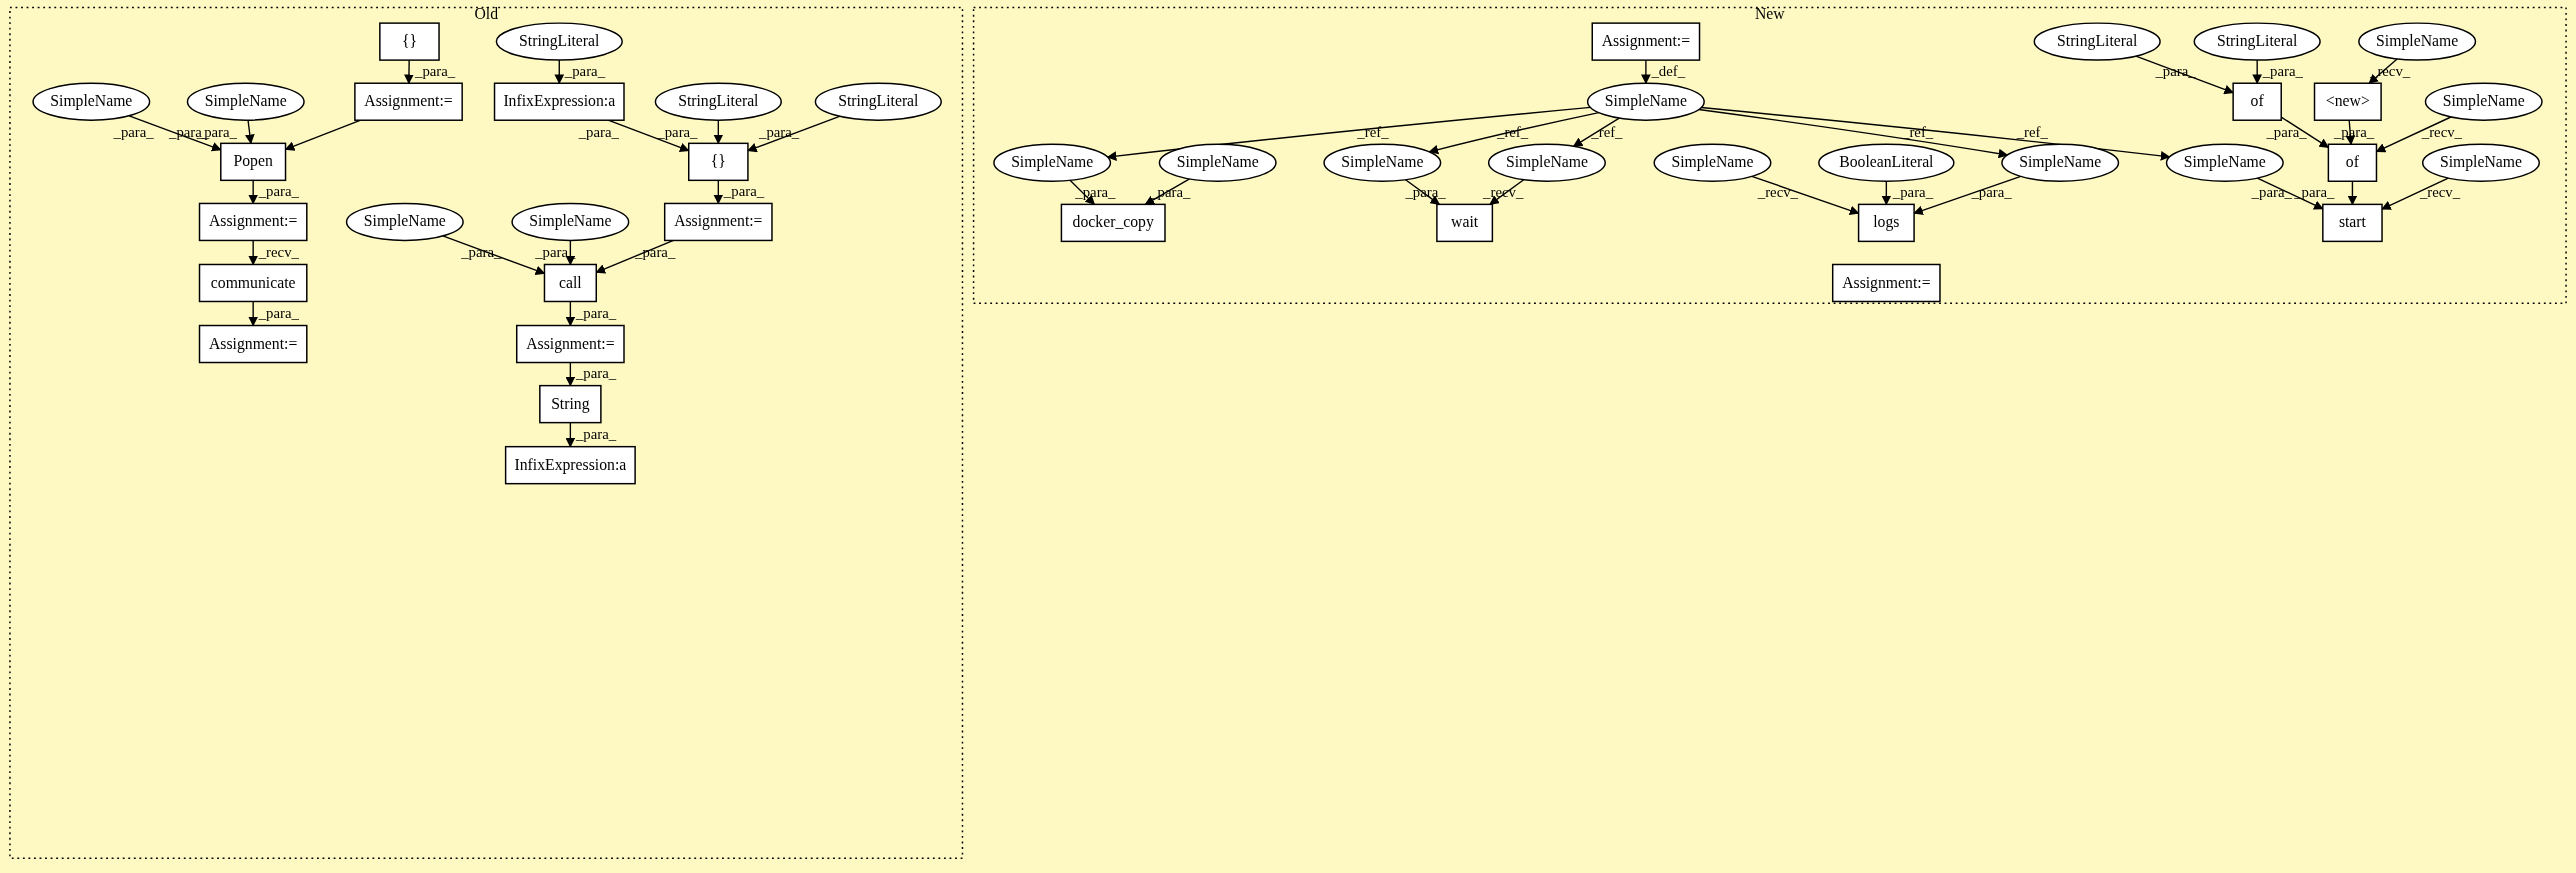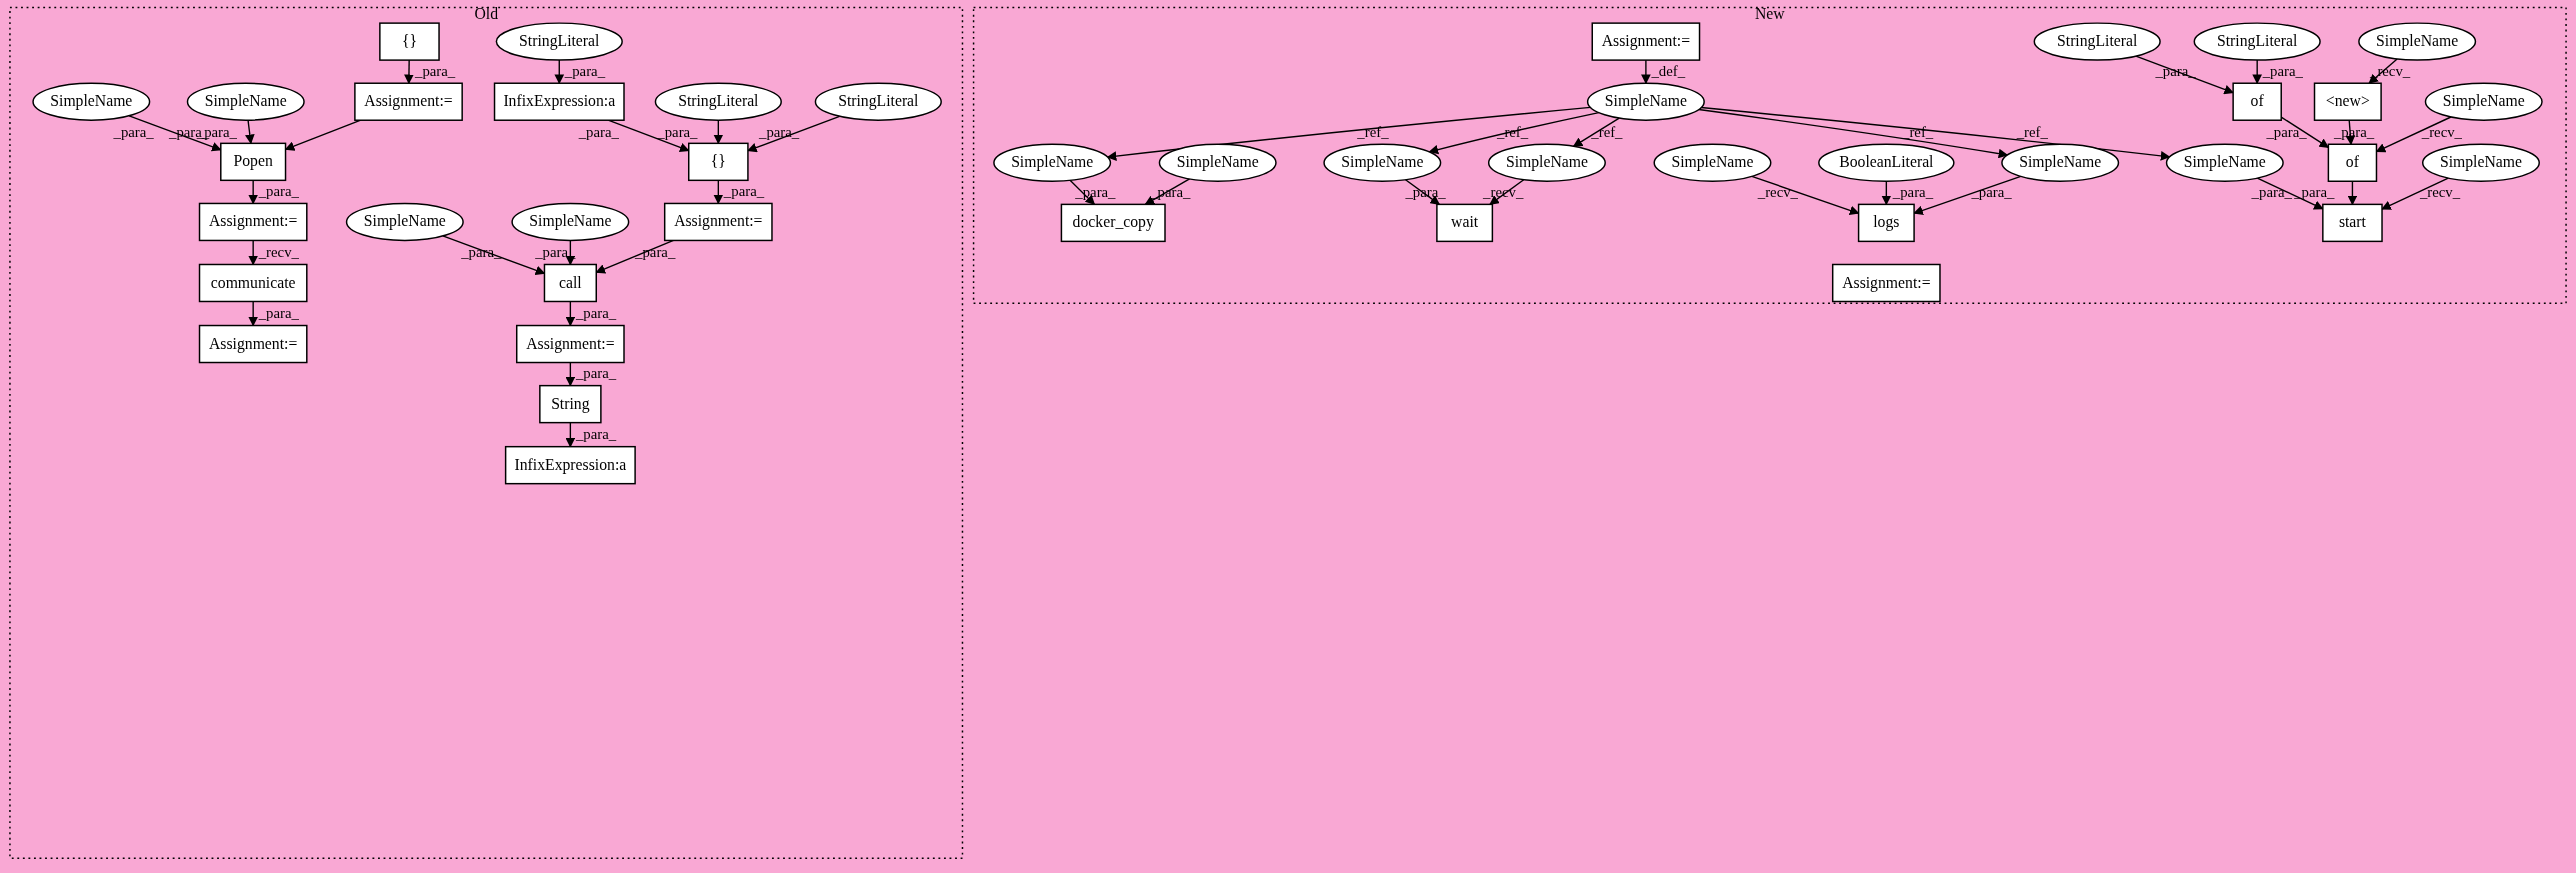--- a/index.html
+++ b/index.html
@@ -1,17 +1,17 @@
 <!DOCTYPE html>
 <html style="font-size:15px"><head>
 <meta charset="utf-8">
 <style>
   html,body{margin:0;padding:0;background:#ffffff;}
   body{font-family:"Liberation Serif","DejaVu Serif",serif;}
-  #stage{position:relative;width:2576px;height:873px;background:#f9a8d4;overflow:hidden;}
+  #stage{position:relative;width:2576px;height:873px;background:#fef9c3;overflow:hidden;}
   svg{display:block;}
   .node-shape{fill:#ffffff;stroke:#000000;stroke-width:1.6;}
   .node-label{font-family:"Liberation Serif","DejaVu Serif",serif;font-size:17px;fill:#000;text-anchor:middle;dominant-baseline:middle;}
   .edge-line{stroke:#000000;stroke-width:1.5;fill:none;}
   .edge-label{font-family:"Liberation Serif","DejaVu Serif",serif;font-size:16px;fill:#000;text-anchor:start;dominant-baseline:middle;}
   .cluster-box{fill:none;stroke:#000000;stroke-width:1.6;stroke-dasharray:2 4;}
   .cluster-title{font-family:"Liberation Serif","DejaVu Serif",serif;font-size:17px;fill:#000;text-anchor:middle;dominant-baseline:middle;}
 </style>
 </head>
 <body>

